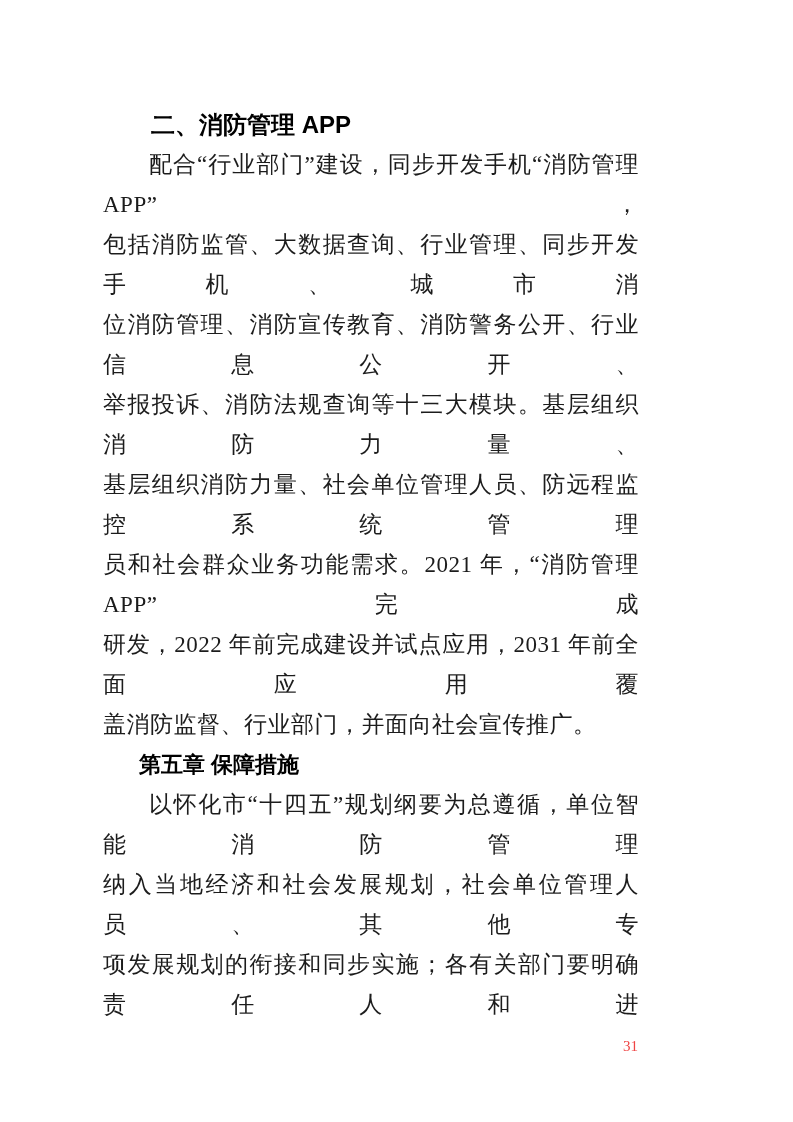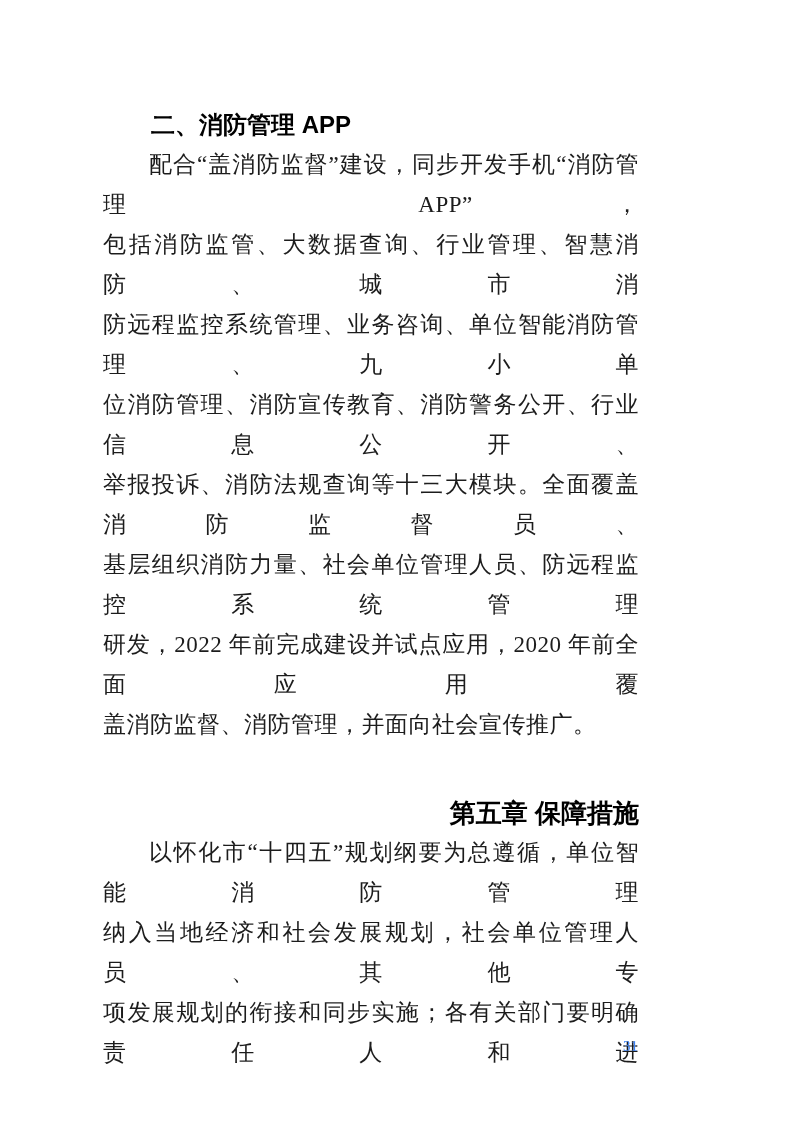--- a/index.html
+++ b/index.html
@@ -29,63 +29,62 @@
     text-indent: 2em;
     font-size: 24px;
     line-height: 40px;
     white-space: nowrap;
   }
   
   .chapter-heading {
     font-family: "Liberation Sans", "DejaVu Sans", sans-serif;
     font-weight: bold;
     color: #000000;
-    font-size: 26px;
+    font-size: 22px;
     line-height: 40px;
-    text-align: right;
+    text-align: left;
     padding-left: 36px; 
     white-space: nowrap;
-    margin-top: 48px;
   }
   
   .paragraph { margin: 0; }
   .tline {
     text-align: justify;
     line-height: 40px;
     letter-spacing: 0.5px;
   }
   .tline.fill { text-align-last: justify; }
   .tline.first { text-indent: 2em; }
   .pagenum {
     position: absolute;
     top: 1036px;
     right: 107px;
     font-family: "Liberation Serif", "DejaVu Serif", serif;
     font-size: 15px;
-    color: #3b82f6;
+    color: #ef4444;
     line-height: 20px;
   }
 </style>
 </head>
 <body>
 
 <div class="page">
   <div class="content">
 
     <div class="sec-heading">二、消防管理 APP</div>
 
     <div class="paragraph">
-        <div class="tline first fill">配合“盖消防监督”建设，同步开发手机“消防管理 APP”，</div>
-        <div class="tline fill">包括消防监管、大数据查询、行业管理、智慧消防、城市消</div>
-        <div class="tline fill">防远程监控系统管理、业务咨询、单位智能消防管理、九小单</div>
+        <div class="tline first fill">配合“行业部门”建设，同步开发手机“消防管理 APP”，</div>
+        <div class="tline fill">包括消防监管、大数据查询、行业管理、同步开发手机、城市消</div>
         <div class="tline fill">位消防管理、消防宣传教育、消防警务公开、行业信息公开、</div>
-        <div class="tline fill">举报投诉、消防法规查询等十三大模块。全面覆盖消防监督员、</div>
+        <div class="tline fill">举报投诉、消防法规查询等十三大模块。基层组织消防力量、</div>
         <div class="tline fill">基层组织消防力量、社会单位管理人员、防远程监控系统管理</div>
-        <div class="tline fill">研发，2022 年前完成建设并试点应用，2020 年前全面应用覆</div>
-        <div class="tline">盖消防监督、消防管理，并面向社会宣传推广。</div>
+        <div class="tline fill">员和社会群众业务功能需求。2021 年，“消防管理 APP”完成</div>
+        <div class="tline fill">研发，2022 年前完成建设并试点应用，2031 年前全面应用覆</div>
+        <div class="tline">盖消防监督、行业部门，并面向社会宣传推广。</div>
       </div>
 
     <div class="chapter-heading">第五章 保障措施</div>
 
 
     <div class="paragraph">
         <div class="tline first fill">以怀化市“十四五”规划纲要为总遵循，单位智能消防管理</div>
         <div class="tline fill">纳入当地经济和社会发展规划，社会单位管理人员、其他专</div>
         <div class="tline fill">项发展规划的衔接和同步实施；各有关部门要明确责任人和进</div>
       </div>

